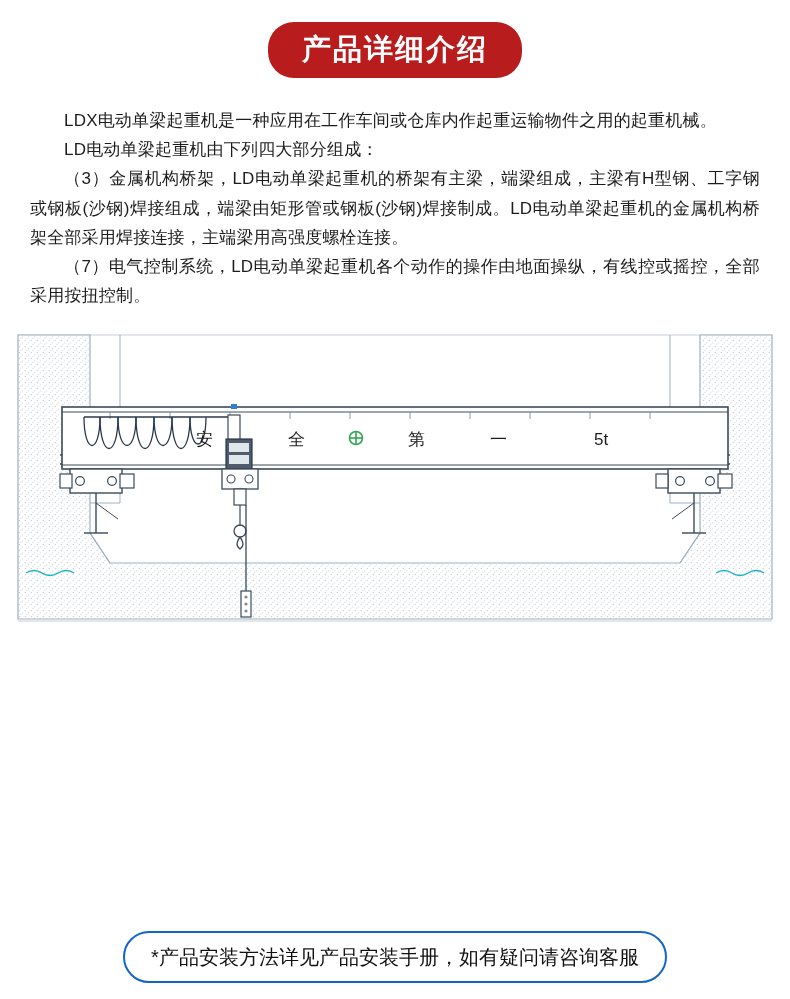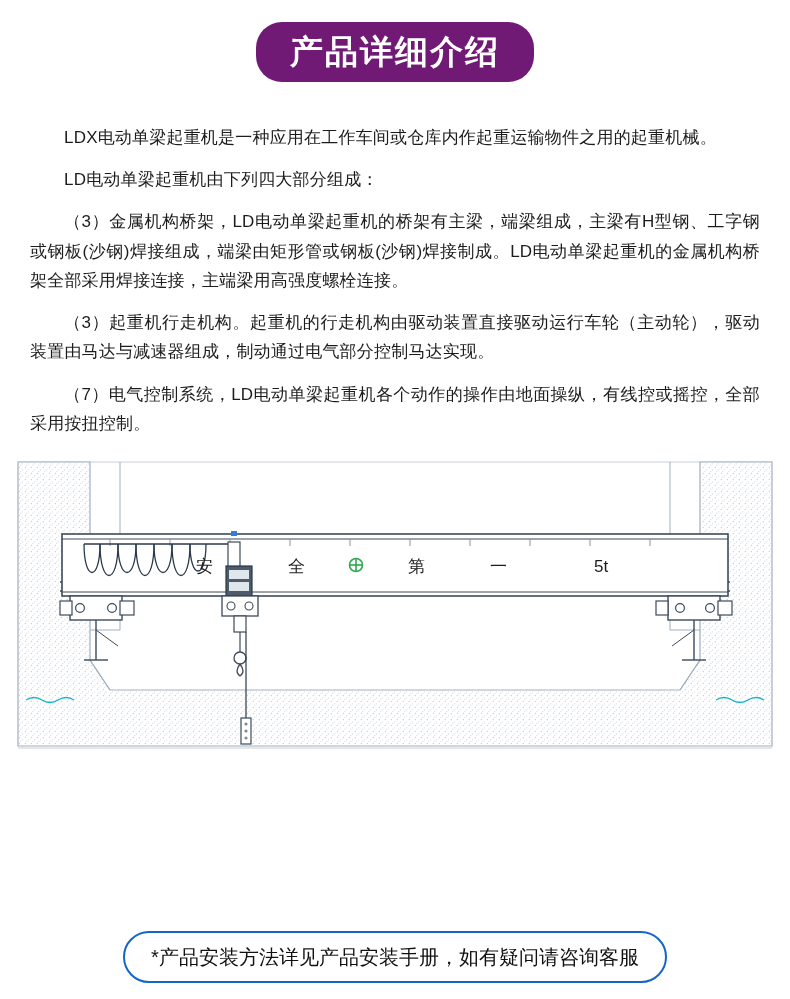--- a/index.html
+++ b/index.html
@@ -15,23 +15,23 @@
     position: relative;
     overflow: hidden;
   }
   
   .header-wrap {
     display: flex;
     justify-content: center;
     padding-top: 22px;
   }
   .title-badge {
-    background: #701a75;
+    background: #b91c1c;
     color: #ffffff;
-    font-size: 33px;
+    font-size: 29px;
     font-weight: bold;
     letter-spacing: 2px;
     padding: 13px 34px 14px 34px;
     border-radius: 26px;
     line-height: 1;
     white-space: nowrap;
   }
 
   
   .article {
@@ -41,21 +41,20 @@
     color: #1c1c1c;
     letter-spacing: 0.2px;
   }
   .article p {
     margin: 0 0 0 0;
     text-align: justify;
     text-justify: inter-ideograph;
   }
   .article p.indent {
     text-indent: 2em;
-    margin-top: 13px;
   }
   .article p.gap {
     margin-top: 17px;
   }
 
   
   .figure {
     margin-top: 22px;
     width: 790px;
     height: 290px;
@@ -89,21 +88,20 @@
 <body>
 
 <div class="header-wrap">
   <div class="title-badge">产品详细介绍</div>
 </div>
 
 <div class="article">
   <p class="indent">LDX电动单梁起重机是一种应用在工作车间或仓库内作起重运输物件之用的起重机械。</p>
   <p class="indent">LD电动单梁起重机由下列四大部分组成：</p>
   <p class="indent">（3）金属机构桥架，LD电动单梁起重机的桥架有主梁，端梁组成，主梁有H型钢、工字钢或钢板(沙钢)焊接组成，端梁由矩形管或钢板(沙钢)焊接制成。LD电动单梁起重机的金属机构桥架全部采用焊接连接，主端梁用高强度螺栓连接。</p>
-  <p class="indent">（3）起重机行走机构。起重机的行走机构由驱动装置直接驱动运行车轮（主动轮），驱动装置由马达与减速器组成，制动通过电气部分控制马达实现。</p>
   <p class="indent">（7）电气控制系统，LD电动单梁起重机各个动作的操作由地面操纵，有线控或摇控，全部采用按扭控制。</p>
 </div>
 
 <div class="figure">
   <svg width="790" height="290" viewBox="0 0 790 290" xmlns="http://www.w3.org/2000/svg">
     <defs>
       <pattern id="speckle" width="6" height="6" patternUnits="userSpaceOnUse">
         <rect width="6" height="6" fill="#ffffff"></rect>
         <circle cx="1.3" cy="1.6" r="0.75" fill="#cbd3dc"></circle>
         <circle cx="4.4" cy="3.9" r="0.65" fill="#d6dde4"></circle>

